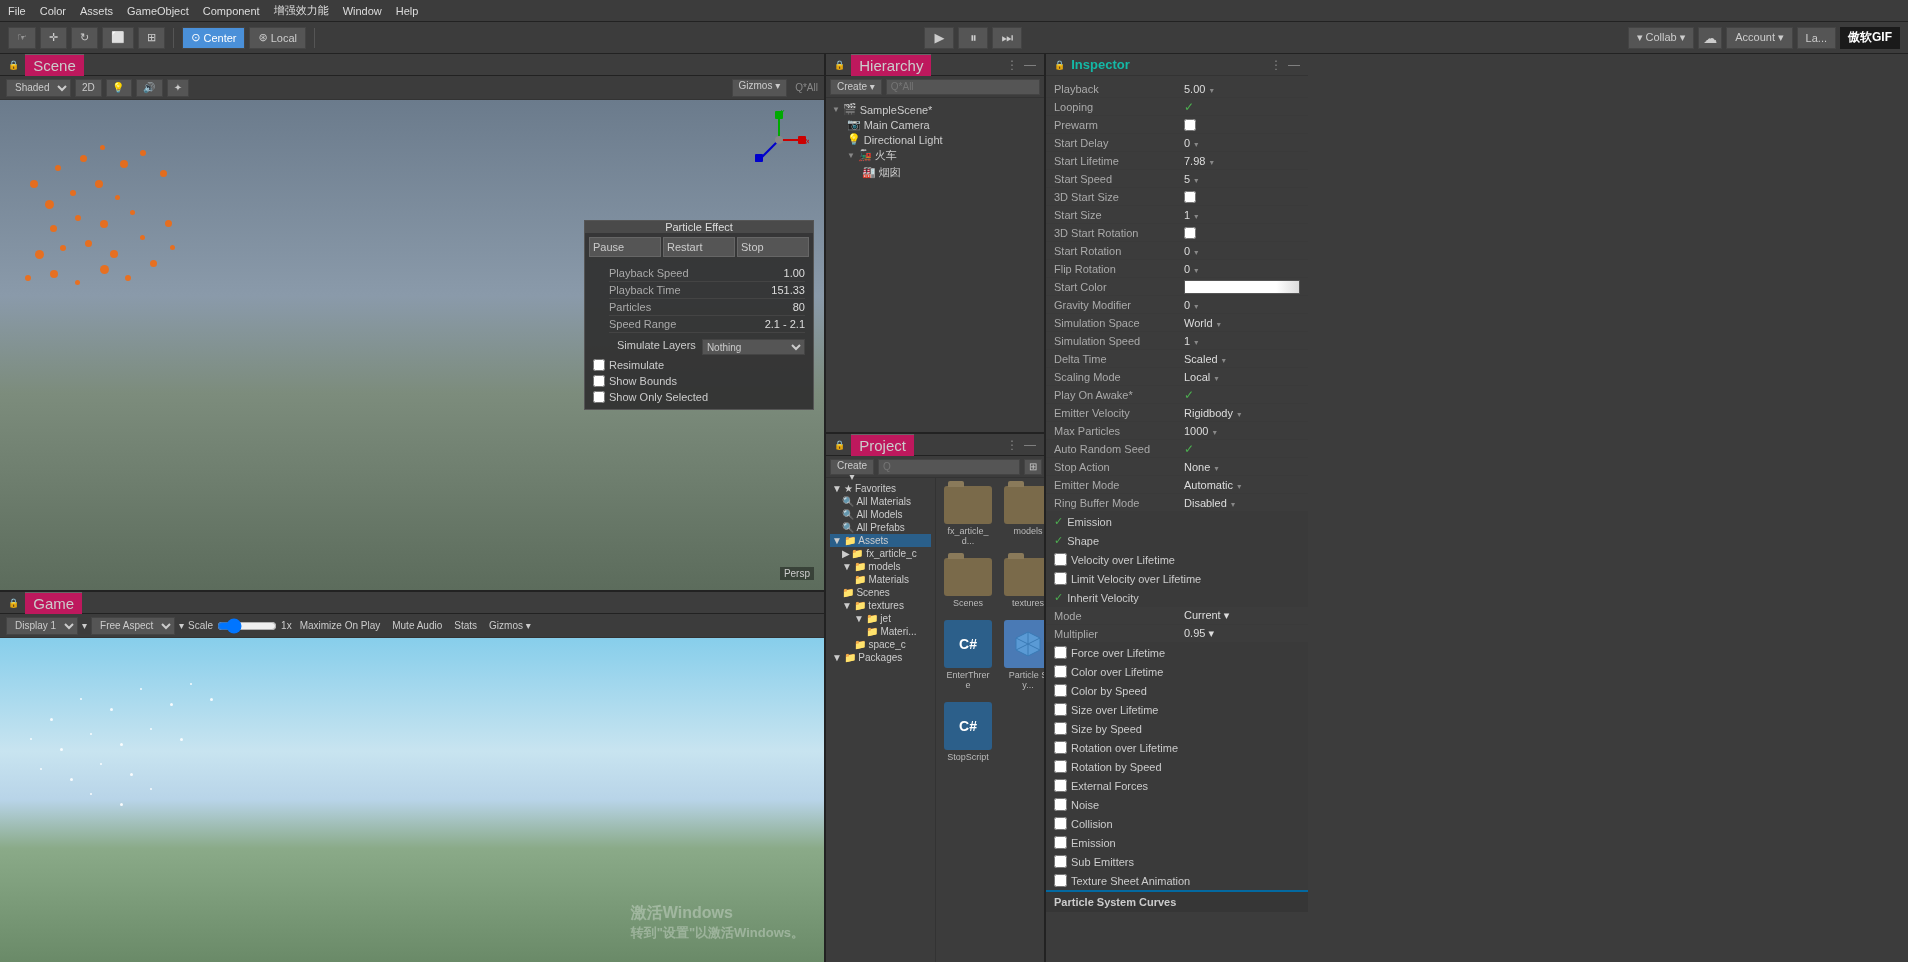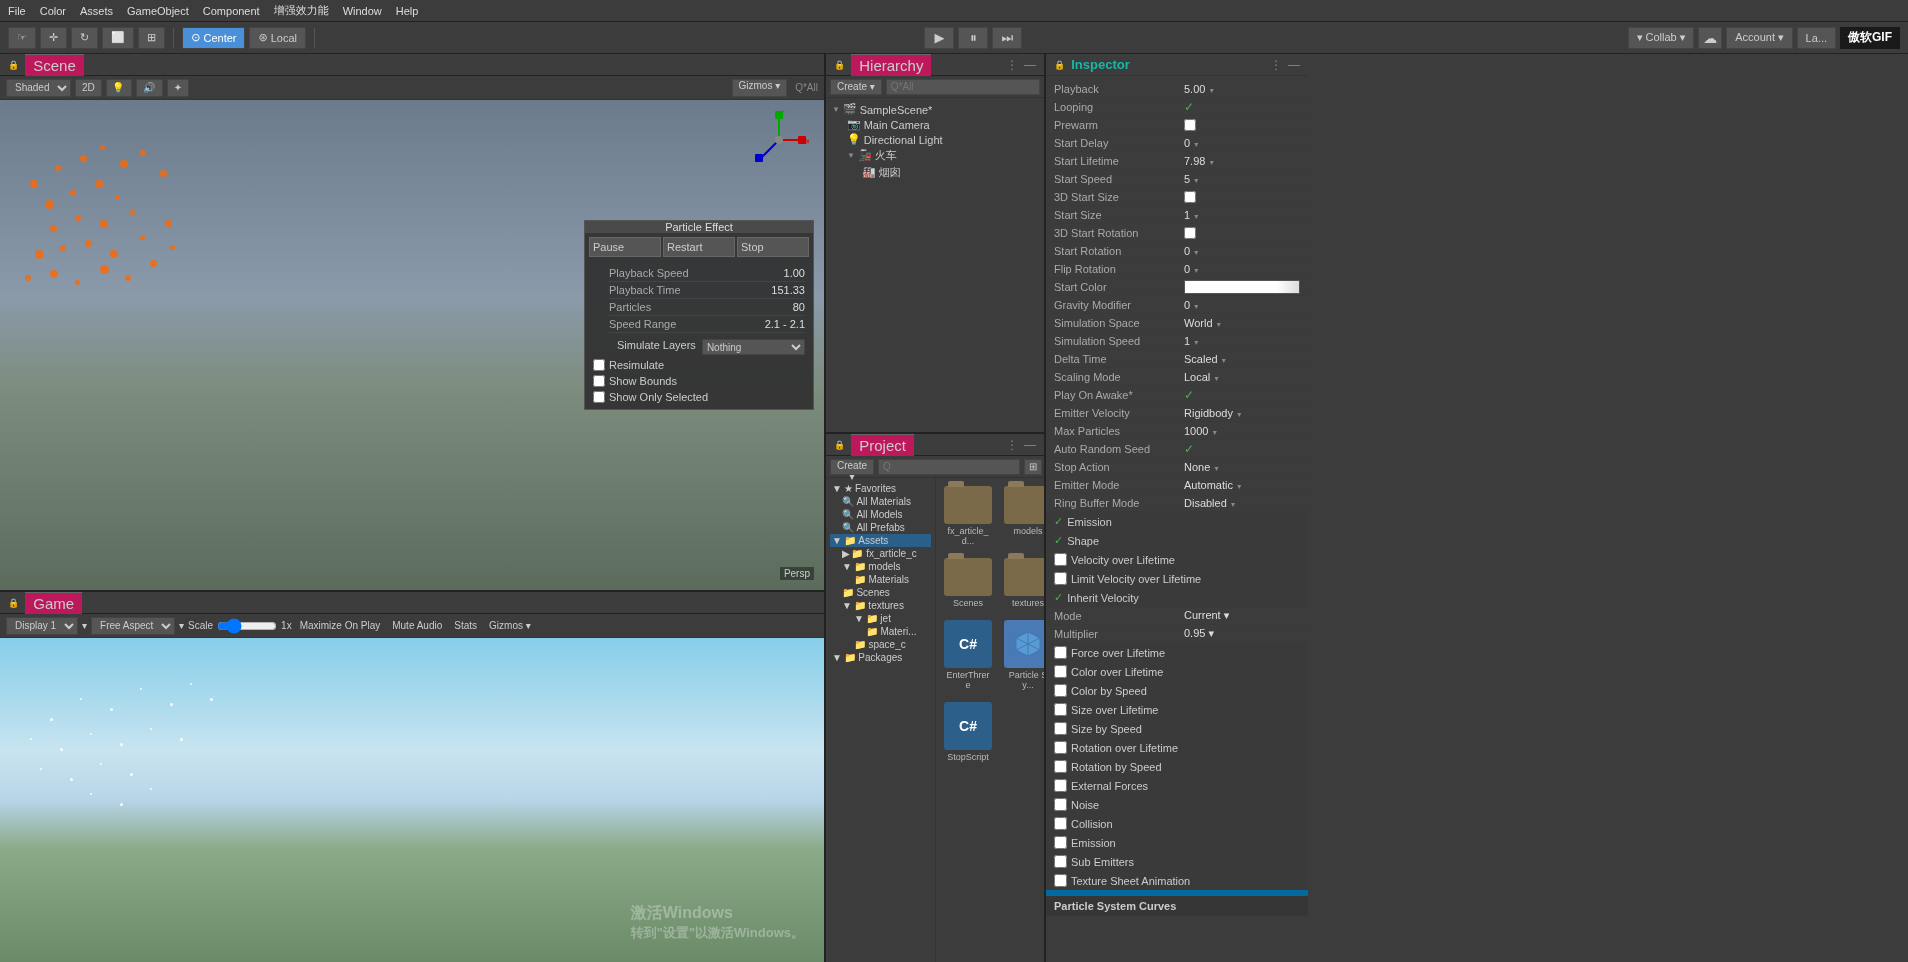--- a/index.html
+++ b/index.html
@@ -546,21 +546,21 @@
       color: #888;
       font-size: 8px;
       margin-left: 2px;
     }
     .particle-system-curves {
       padding: 4px 8px;
       background: #363636;
       color: #ccc;
       font-size: 11px;
       font-weight: bold;
-      border-top: 6px solid #0369a1;
+      border-top: 2px solid #0369a1;
     }
 
     
     ::-webkit-scrollbar { width: 8px; height: 8px; }
     ::-webkit-scrollbar-track { background: #2a2a2a; }
     ::-webkit-scrollbar-thumb { background: #555; border-radius: 2px; }
   </style>
 </head>
 <body>
 

